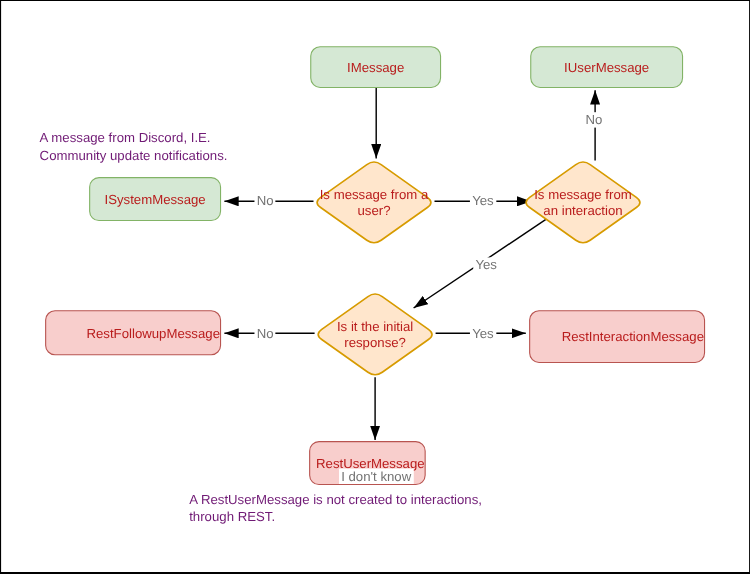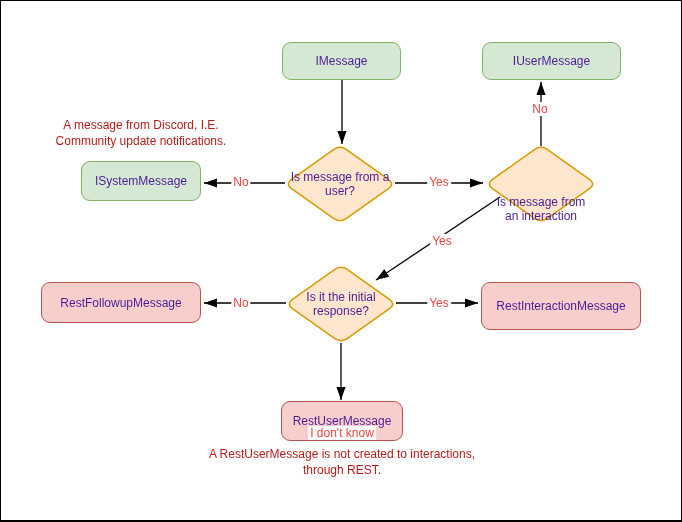--- a/index.html
+++ b/index.html
@@ -23,60 +23,59 @@
     pointer-events: none;
   }
 
   .node {
     position: absolute;
     box-sizing: border-box;
     display: flex;
     align-items: center;
     justify-content: center;
     font-size: 12px;
-    color: #4c1d95;
+    color: #b91c1c;
     text-align: center;
     line-height: 14px;
   }
 
   .rect-node {
     border-radius: 9px;
     border: 1.3px solid;
   }
   .rect-node.green { background: #d5e8d4; border-color: #82b366; }
-  .rect-node.red   { background: #f8cecc; border-color: #b85450; }
+  .rect-node.red   { background: #f8cecc; border-color: #b85450; justify-content: flex-end; }
 
   .diamond-node { background: transparent; }
   .diamond-node svg {
     position: absolute;
     left: 0; top: 0;
     width: 100%; height: 100%;
   }
   .diamond-node .label {
     position: relative;
     width: 100px;
     z-index: 1;
   }
 
   .edge-label {
     position: absolute;
     transform: translate(-50%, -50%);
     background: #ffffff;
     padding: 0 2px;
     font-size: 12px;
-    color: #ef4444;
+    color: #737373;
     white-space: nowrap;
     z-index: 2;
   }
 
   .annotation {
     position: absolute;
     font-size: 12px;
-    color: #b91c1c;
-    text-align: center;
+    color: #701a75;
     line-height: 15.5px;
   }
 </style>
 </head>
 <body>
 
 <div class="canvas">
 
   <svg class="edge-layer" viewBox="0 0 682 522" xmlns="http://www.w3.org/2000/svg">
     <defs>
@@ -108,21 +107,21 @@
     <span>ISystemMessage</span>
   </div>
 
   <div class="node diamond-node" style="left:284px; top:144px; width:110px; height:78px;">
     <svg viewBox="0 0 110 78">
       <path d="M 48.5 4.6 Q 55 0 61.5 4.6 L 103.5 34.4 Q 110 39 103.5 43.6 L 61.5 73.4 Q 55 78 48.5 73.4 L 6.5 43.6 Q 0 39 6.5 34.4 Z" fill="#ffe6cc" stroke="#d79b00" stroke-width="1.5"></path>
     </svg>
     <div class="label">Is message from a user?</div>
   </div>
 
-  <div class="node diamond-node" style="left:485px; top:144px; width:110px; height:78px;align-items:flex-end;">
+  <div class="node diamond-node" style="left:474px; top:144px; width:110px; height:78px;">
     <svg viewBox="0 0 110 78">
       <path d="M 48.5 4.6 Q 55 0 61.5 4.6 L 103.5 34.4 Q 110 39 103.5 43.6 L 61.5 73.4 Q 55 78 48.5 73.4 L 6.5 43.6 Q 0 39 6.5 34.4 Z" fill="#ffe6cc" stroke="#d79b00" stroke-width="1.5"></path>
     </svg>
     <div class="label">Is message from an interaction</div>
   </div>
 
   <div class="node diamond-node" style="left:285px; top:264px; width:110px; height:78px;">
     <svg viewBox="0 0 110 78">
       <path d="M 48.5 4.6 Q 55 0 61.5 4.6 L 103.5 34.4 Q 110 39 103.5 43.6 L 61.5 73.4 Q 55 78 48.5 73.4 L 6.5 43.6 Q 0 39 6.5 34.4 Z" fill="#ffe6cc" stroke="#d79b00" stroke-width="1.5"></path>
     </svg>
@@ -130,21 +129,21 @@
   </div>
 
   <div class="node rect-node red" style="left:40px; top:281px; width:160px; height:41px;">
     <span>RestFollowupMessage</span>
   </div>
 
   <div class="node rect-node red" style="left:480px; top:281px; width:160px; height:48px;">
     <span>RestInteractionMessage</span>
   </div>
 
-  <div class="node rect-node red" style="left:280px; top:400px; width:122px; height:40px;">
+  <div class="node rect-node red" style="left:280px; top:400px; width:106px; height:40px;">
     <span>RestUserMessage</span>
   </div>
 
   <span class="edge-label" style="left:240px; top:181px;">No</span>
   <span class="edge-label" style="left:438px; top:181px;">Yes</span>
   <span class="edge-label" style="left:539px; top:108px;">No</span>
   <span class="edge-label" style="left:441px; top:240px;">Yes</span>
   <span class="edge-label" style="left:240px; top:302px;">No</span>
   <span class="edge-label" style="left:438px; top:302px;">Yes</span>
   <span class="edge-label" style="left:341px; top:387px;margin-top:45px;">I don't know</span>

